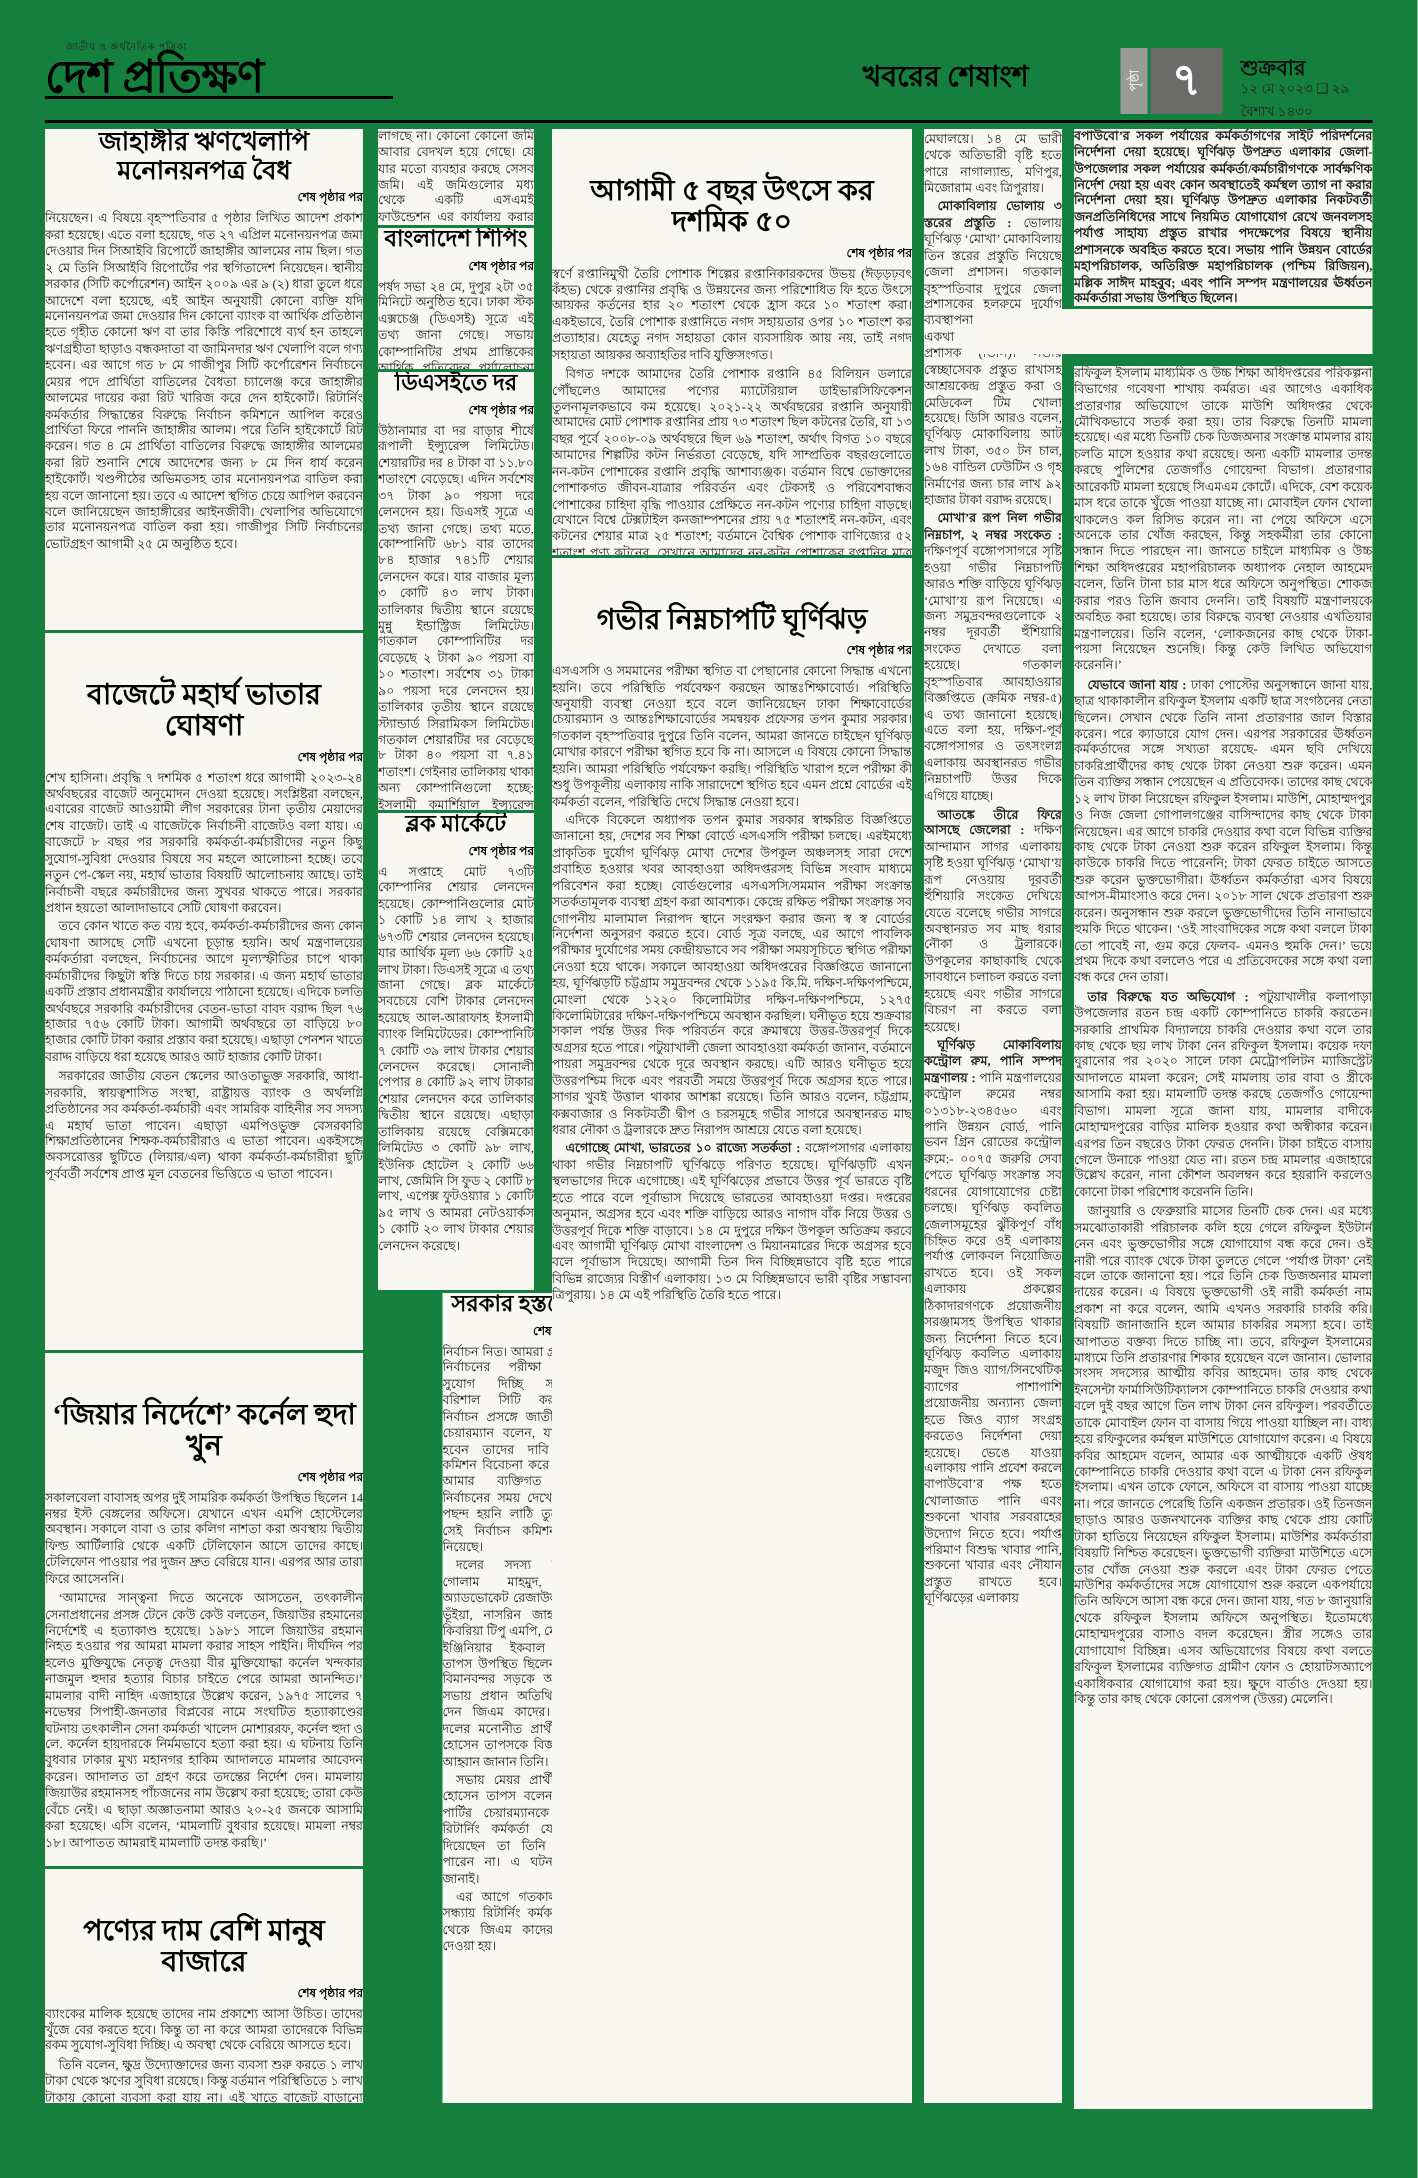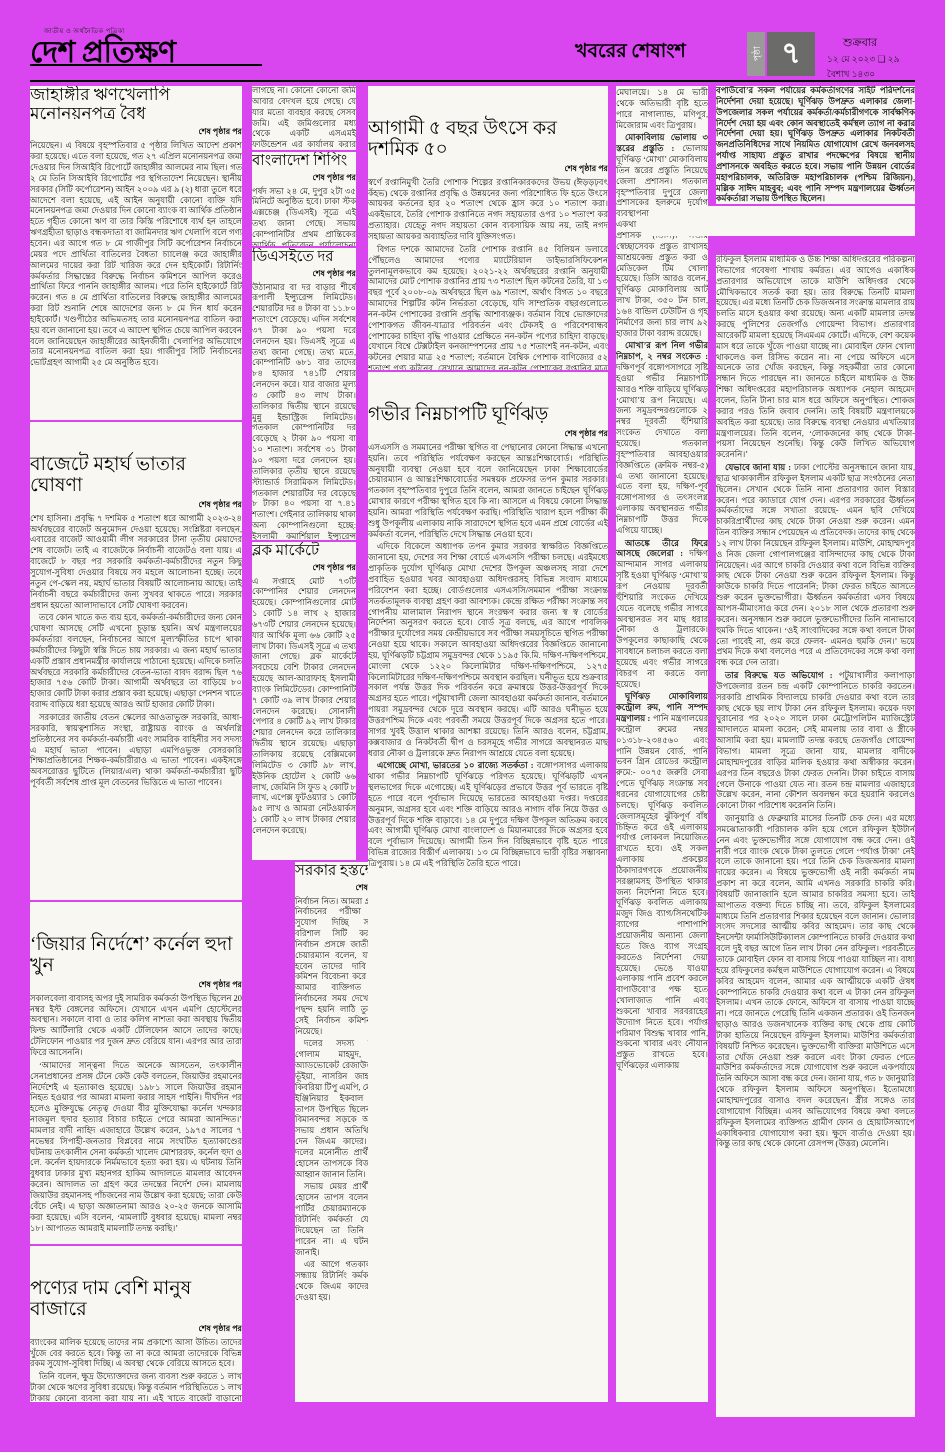--- a/index.html
+++ b/index.html
@@ -1,35 +1,35 @@
 <!DOCTYPE html>
 <html><head>
 <meta charset="utf-8">
 <style>
   html,body{margin:0;padding:0;background:#e9e8e4;}
-  #paper{position:relative;width:945px;height:1452px;background:#d946ef;margin:0 auto;
+  #paper{position:relative;width:945px;height:1452px;background:#15803d;margin:0 auto;
          font-family:"Liberation Serif","DejaVu Serif",serif;color:#1c1c1c;overflow:hidden;}
   
   .masthead{position:absolute;left:30px;top:26px;width:240px;}
   .tagline{font-size:6.5px;letter-spacing:.5px;color:#222;margin-left:14px;}
   .mast-title{font-size:30px;font-weight:bold;color:#000;line-height:1;letter-spacing:-.5px;}
   .mast-rule{position:absolute;left:30px;top:64px;width:232px;border-top:2px solid #000;}
   .hdr-right{position:absolute;left:575px;top:32px;width:340px;height:46px;}
   .section-title{position:absolute;left:0;top:4px;font-size:19px;font-weight:bold;color:#000;}
   .page-label-box{position:absolute;left:172px;top:0;width:18px;height:44px;background:#9a9a98;
         color:#fff;font-size:9px;display:flex;align-items:center;justify-content:center;
         writing-mode:vertical-rl;transform:rotate(180deg);}
   .page-num-box{position:absolute;left:192px;top:0;width:48px;height:44px;background:#6b6b69;
         color:#fff;font-size:30px;font-weight:bold;display:flex;align-items:center;justify-content:center;}
-  .day{position:absolute;left:268px;top:2px;font-size:11px;font-weight:normal;color:#111;}
+  .day{position:absolute;left:252px;top:2px;font-size:14px;font-weight:bold;color:#111;}
   .dateline{position:absolute;left:252px;top:20px;font-size:9px;color:#222;}
   .hdr-rule{position:absolute;left:30px;top:80px;width:885px;border-top:2px solid #000;}
   
   .blk{position:absolute;overflow:hidden;background:#f8f7f2;}
-  .hl{font-weight:normal;color:#000;text-align:left;line-height:1.1;}
+  .hl{font-weight:bold;color:#000;text-align:center;line-height:1.1;}
   .hl-xl{font-size:19px;margin-top:32px;}
   .hl-lg{font-size:17px;}
   .hl-md{font-size:15px;}
   .cont-tag{font-size:8px;font-weight:bold;text-align:right;margin:2px 0 3px 0;color:#000;}
   .body-txt{font-size:8.4px;line-height:1.29;text-align:justify;word-break:break-word;}
   .body-txt p{margin:0 0 2px 0;text-indent:9px;}
   .body-txt p.noind{text-indent:0;}
   .body-txt b{font-weight:bold;}
 </style>
 </head>
@@ -67,21 +67,21 @@
       <p class="noind">শেখ হাসিনা। প্রবৃদ্ধি ৭ দশমিক ৫ শতাংশ ধরে আগামী ২০২৩-২৪ অর্থবছরের বাজেট অনুমোদন দেওয়া হয়েছে। সংশ্লিষ্টরা বলছেন, এবারের বাজেট আওয়ামী লীগ সরকারের টানা তৃতীয় মেয়াদের শেষ বাজেট। তাই এ বাজেটকে নির্বাচনী বাজেটও বলা যায়। এ বাজেটে ৮ বছর পর সরকারি কর্মকর্তা-কর্মচারীদের নতুন কিছু সুযোগ-সুবিধা দেওয়ার বিষয়ে সব মহলে আলোচনা হচ্ছে। তবে নতুন পে-স্কেল নয়, মহার্ঘ ভাতার বিষয়টি আলোচনায় আছে। তাই নির্বাচনী বছরে কর্মচারীদের জন্য সুখবর থাকতে পারে। সরকার প্রধান হয়তো আলাদাভাবে সেটি ঘোষণা করবেন।</p>
       <p>তবে কোন খাতে কত ব্যয় হবে, কর্মকর্তা-কর্মচারীদের জন্য কোন ঘোষণা আসছে সেটি এখনো চূড়ান্ত হয়নি। অর্থ মন্ত্রণালয়ের কর্মকর্তারা বলছেন, নির্বাচনের আগে মূল্যস্ফীতির চাপে থাকা কর্মচারীদের কিছুটা স্বস্তি দিতে চায় সরকার। এ জন্য মহার্ঘ ভাতার একটি প্রস্তাব প্রধানমন্ত্রীর কার্যালয়ে পাঠানো হয়েছে। এদিকে চলতি অর্থবছরে সরকারি কর্মচারীদের বেতন-ভাতা বাবদ বরাদ্দ ছিল ৭৬ হাজার ৭৫৬ কোটি টাকা। আগামী অর্থবছরে তা বাড়িয়ে ৮০ হাজার কোটি টাকা করার প্রস্তাব করা হয়েছে। এছাড়া পেনশন খাতে বরাদ্দ বাড়িয়ে ধরা হয়েছে আরও আট হাজার কোটি টাকা।</p>
       <p>সরকারের জাতীয় বেতন স্কেলের আওতাভুক্ত সরকারি, আধা-সরকারি, স্বায়ত্বশাসিত সংস্থা, রাষ্ট্রায়ত্ত ব্যাংক ও অর্থলগ্নি প্রতিষ্ঠানের সব কর্মকর্তা-কর্মচারী এবং সামরিক বাহিনীর সব সদস্য এ মহার্ঘ ভাতা পাবেন। এছাড়া এমপিওভুক্ত বেসরকারি শিক্ষাপ্রতিষ্ঠানের শিক্ষক-কর্মচারীরাও এ ভাতা পাবেন। একইসঙ্গে অবসরোত্তর ছুটিতে (লিয়ার/এল) থাকা কর্মকর্তা-কর্মচারীরা ছুটি পূর্ববর্তী সর্বশেষ প্রাপ্ত মূল বেতনের ভিত্তিতে এ ভাতা পাবেন।</p>
     </div>
   </div>
 
   <div class="blk" style="left:30px;top:902px;width:212px;height:342px;">
     <div class="hl hl-xl">‘জিয়ার নির্দেশে’ কর্নেল হুদা খুন</div>
     <div class="cont-tag">শেষ পৃষ্ঠার পর</div>
     <div class="body-txt">
-      <p class="noind">সকালবেলা বাবাসহ অপর দুই সামরিক কর্মকর্তা উপস্থিত ছিলেন 20 নম্বর ইস্ট বেঙ্গলের অফিসে। যেখানে এখন এমপি হোস্টেলের অবস্থান। সকালে বাবা ও তার কলিগ নাশতা করা অবস্থায় দ্বিতীয় ফিল্ড আর্টিলারি থেকে একটি টেলিফোন আসে তাদের কাছে। টেলিফোন পাওয়ার পর দুজন দ্রুত বেরিয়ে যান। এরপর আর তারা ফিরে আসেননি।</p>
+      <p class="noind">সকালবেলা বাবাসহ অপর দুই সামরিক কর্মকর্তা উপস্থিত ছিলেন 14 নম্বর ইস্ট বেঙ্গলের অফিসে। যেখানে এখন এমপি হোস্টেলের অবস্থান। সকালে বাবা ও তার কলিগ নাশতা করা অবস্থায় দ্বিতীয় ফিল্ড আর্টিলারি থেকে একটি টেলিফোন আসে তাদের কাছে। টেলিফোন পাওয়ার পর দুজন দ্রুত বেরিয়ে যান। এরপর আর তারা ফিরে আসেননি।</p>
       <p>‘আমাদের সান্ত্বনা দিতে অনেকে আসতেন, তৎকালীন সেনাপ্রধানের প্রসঙ্গ টেনে কেউ কেউ বলতেন, জিয়াউর রহমানের নির্দেশেই এ হত্যাকাণ্ড হয়েছে। ১৯৮১ সালে জিয়াউর রহমান নিহত হওয়ার পর আমরা মামলা করার সাহস পাইনি। দীর্ঘদিন পর হলেও মুক্তিযুদ্ধে নেতৃত্ব দেওয়া বীর মুক্তিযোদ্ধা কর্নেল খন্দকার নাজমুল হুদার হত্যার বিচার চাইতে পেরে আমরা আনন্দিত।’ মামলার বাদী নাহিদ এজাহারে উল্লেখ করেন, ১৯৭৫ সালের ৭ নভেম্বর সিপাহী-জনতার বিপ্লবের নামে সংঘটিত হত্যাকাণ্ডের ঘটনায় তৎকালীন সেনা কর্মকর্তা খালেদ মোশাররফ, কর্নেল হুদা ও লে. কর্নেল হায়দারকে নির্মমভাবে হত্যা করা হয়। এ ঘটনায় তিনি বুধবার ঢাকার মুখ্য মহানগর হাকিম আদালতে মামলার আবেদন করেন। আদালত তা গ্রহণ করে তদন্তের নির্দেশ দেন। মামলায় জিয়াউর রহমানসহ পাঁচজনের নাম উল্লেখ করা হয়েছে; তারা কেউ বেঁচে নেই। এ ছাড়া অজ্ঞাতনামা আরও ২০-২৫ জনকে আসামি করা হয়েছে। এসি বলেন, ‘মামলাটি বুধবার হয়েছে। মামলা নম্বর ১৮। আপাতত আমরাই মামলাটি তদন্ত করছি।’</p>
     </div>
   </div>
 
   <div class="blk" style="left:30px;top:1246px;width:212px;height:156px;">
     <div class="hl hl-xl">পণ্যের দাম বেশি মানুষ বাজারে</div>
     <div class="cont-tag">শেষ পৃষ্ঠার পর</div>
     <div class="body-txt">
       <p class="noind">ব্যাংকের মালিক হয়েছে তাদের নাম প্রকাশ্যে আসা উচিত। তাদের খুঁজে বের করতে হবে। কিন্তু তা না করে আমরা তাদেরকে বিভিন্ন রকম সুযোগ-সুবিধা দিচ্ছি। এ অবস্থা থেকে বেরিয়ে আসতে হবে।</p>
       <p>তিনি বলেন, ক্ষুদ্র উদ্যোক্তাদের জন্য ব্যবসা শুরু করতে ১ লাখ টাকা থেকে ঋণের সুবিধা রয়েছে। কিন্তু বর্তমান পরিস্থিতিতে ১ লাখ টাকায় কোনো ব্যবসা করা যায় না। এই খাতে বাজেট বাড়ানো প্রয়োজন বলে জানান প্রতিমন্ত্রী কামাল আহমেদ মজুমদার।</p>
@@ -164,21 +164,21 @@
     <div class="body-txt">
         <p class="noind">বপাউবো’র সকল পর্যায়ের কর্মকর্তাগণের সাইট পরিদর্শনের নির্দেশনা দেয়া হয়েছে। ঘূর্ণিঝড় উপদ্রুত এলাকার জেলা-উপজেলার সকল পর্যায়ের কর্মকর্তা/কর্মচারীগণকে সার্বক্ষণিক নির্দেশ দেয়া হয় এবং কোন অবস্থাতেই কর্মস্থল ত্যাগ না করার নির্দেশনা দেয়া হয়। ঘূর্ণিঝড় উপদ্রুত এলাকার নিকটবর্তী জনপ্রতিনিধিদের সাথে নিয়মিত যোগাযোগ রেখে জনবলসহ পর্যাপ্ত সাহায্য প্রস্তুত রাখার পদক্ষেপের বিষয়ে স্থানীয় প্রশাসনকে অবহিত করতে হবে। সভায় পানি উন্নয়ন বোর্ডের মহাপরিচালক, অতিরিক্ত মহাপরিচালক (পশ্চিম রিজিয়ন), মল্লিক সাঈদ মাহবুব; এবং পানি সম্পদ মন্ত্রণালয়ের ঊর্ধ্বতন কর্মকর্তারা সভায় উপস্থিত ছিলেন।</p>
       </div>
   </div>
 
   <div class="blk" style="left:650px;top:206px;width:265px;height:30px;">
     <div class="hl hl-xl">প্রতারণার জাল ফেলে আত্মগোপনে</div>
     <div class="cont-tag">শেষ পৃষ্ঠার পর</div>
   </div>
 
-  <div class="blk" style="left:716px;top:255px;width:199px;height:1162px;">
+  <div class="blk" style="left:716px;top:244px;width:199px;height:1162px;">
     <div class="body-txt">
       <p class="noind">রফিকুল ইসলাম মাধ্যমিক ও উচ্চ শিক্ষা অধিদপ্তরের পরিকল্পনা বিভাগের গবেষণা শাখায় কর্মরত। এর আগেও একাধিক প্রতারণার অভিযোগে তাকে মাউশি অধিদপ্তর থেকে মৌখিকভাবে সতর্ক করা হয়। তার বিরুদ্ধে তিনটি মামলা হয়েছে। এর মধ্যে তিনটি চেক ডিজঅনার সংক্রান্ত মামলার রায় চলতি মাসে হওয়ার কথা রয়েছে। অন্য একটি মামলার তদন্ত করছে পুলিশের তেজগাঁও গোয়েন্দা বিভাগ। প্রতারণার আরেকটি মামলা হয়েছে সিএমএম কোর্টে। এদিকে, বেশ কয়েক মাস ধরে তাকে খুঁজে পাওয়া যাচ্ছে না। মোবাইল ফোন খোলা থাকলেও কল রিসিভ করেন না। না পেয়ে অফিসে এসে অনেকে তার খোঁজ করছেন, কিন্তু সহকর্মীরা তার কোনো সন্ধান দিতে পারছেন না। জানতে চাইলে মাধ্যমিক ও উচ্চ শিক্ষা অধিদপ্তরের মহাপরিচালক অধ্যাপক নেহাল আহমেদ বলেন, তিনি টানা চার মাস ধরে অফিসে অনুপস্থিত। শোকজ করার পরও তিনি জবাব দেননি। তাই বিষয়টি মন্ত্রণালয়কে অবহিত করা হয়েছে। তার বিরুদ্ধে ব্যবস্থা নেওয়ার এখতিয়ার মন্ত্রণালয়ের। তিনি বলেন, ‘লোকজনের কাছ থেকে টাকা-পয়সা নিয়েছেন শুনেছি। কিন্তু কেউ লিখিত অভিযোগ করেননি।’</p>
       <p><b>যেভাবে জানা যায় :</b> <span>ঢাকা পোস্টের অনুসন্ধানে জানা যায়, ছাত্র থাকাকালীন রফিকুল ইসলাম একটি ছাত্র সংগঠনের নেতা ছিলেন। সেখান থেকে তিনি নানা প্রতারণার জাল বিস্তার করেন। পরে ক্যাডারে যোগ দেন। এরপর সরকারের ঊর্ধ্বতন কর্মকর্তাদের সঙ্গে সখ্যতা রয়েছে- এমন ছবি দেখিয়ে চাকরিপ্রার্থীদের কাছ থেকে টাকা নেওয়া শুরু করেন। এমন তিন ব্যক্তির সন্ধান পেয়েছেন এ প্রতিবেদক। তাদের কাছ থেকে ১২ লাখ টাকা নিয়েছেন রফিকুল ইসলাম। মাউশি, মোহাম্মদপুর ও নিজ জেলা গোপালগঞ্জের বাসিন্দাদের কাছ থেকে টাকা নিয়েছেন। এর আগে চাকরি দেওয়ার কথা বলে বিভিন্ন ব্যক্তির কাছ থেকে টাকা নেওয়া শুরু করেন রফিকুল ইসলাম। কিন্তু কাউকে চাকরি দিতে পারেননি; টাকা ফেরত চাইতে আসতে শুরু করেন ভুক্তভোগীরা। ঊর্ধ্বতন কর্মকর্তারা এসব বিষয়ে আপস-মীমাংসাও করে দেন। ২০১৮ সাল থেকে প্রতারণা শুরু করেন। অনুসন্ধান শুরু করলে ভুক্তভোগীদের তিনি নানাভাবে হুমকি দিতে থাকেন। ‘ওই সাংবাদিকের সঙ্গে কথা বললে টাকা তো পাবেই না, গুম করে ফেলব- এমনও হুমকি দেন।’ ভয়ে প্রথম দিকে কথা বললেও পরে এ প্রতিবেদকের সঙ্গে কথা বলা বন্ধ করে দেন তারা।</span></p>
       <p><b>তার বিরুদ্ধে যত অভিযোগ :</b> <span>পটুয়াখালীর কলাপাড়া উপজেলার রতন চন্দ্র একটি কোম্পানিতে চাকরি করতেন। সরকারি প্রাথমিক বিদ্যালয়ে চাকরি দেওয়ার কথা বলে তার কাছ থেকে ছয় লাখ টাকা নেন রফিকুল ইসলাম। কয়েক দফা ঘুরানোর পর ২০২০ সালে ঢাকা মেট্রোপলিটন ম্যাজিস্ট্রেট আদালতে মামলা করেন; সেই মামলায় তার বাবা ও স্ত্রীকে আসামি করা হয়। মামলাটি তদন্ত করছে তেজগাঁও গোয়েন্দা বিভাগ। মামলা সূত্রে জানা যায়, মামলার বাদীকে মোহাম্মদপুরের বাড়ির মালিক হওয়ার কথা অস্বীকার করেন। এরপর তিন বছরেও টাকা ফেরত দেননি। টাকা চাইতে বাসায় গেলে উনাকে পাওয়া যেত না। রতন চন্দ্র মামলার এজাহারে উল্লেখ করেন, নানা কৌশল অবলম্বন করে হয়রানি করলেও কোনো টাকা পরিশোধ করেননি তিনি।</span></p>
       <p>জানুয়ারি ও ফেব্রুয়ারি মাসের তিনটি চেক দেন। এর মধ্যে সমঝোতাকারী পরিচালক কলি হয়ে গেলে রফিকুল ইউটার্ন নেন এবং ভুক্তভোগীর সঙ্গে যোগাযোগ বন্ধ করে দেন। ওই নারী পরে ব্যাংক থেকে টাকা তুলতে গেলে ‘পর্যাপ্ত টাকা’ নেই বলে তাকে জানানো হয়। পরে তিনি চেক ডিজঅনার মামলা দায়ের করেন। এ বিষয়ে ভুক্তভোগী ওই নারী কর্মকর্তা নাম প্রকাশ না করে বলেন, আমি এখনও সরকারি চাকরি করি। বিষয়টি জানাজানি হলে আমার চাকরির সমস্যা হবে। তাই আপাতত বক্তব্য দিতে চাচ্ছি না। তবে, রফিকুল ইসলামের মাধ্যমে তিনি প্রতারণার শিকার হয়েছেন বলে জানান। ভোলার সংসদ সদস্যের আত্মীয় কবির আহমেদ। তার কাছ থেকে ইনসেন্টা ফার্মাসিউটিক্যালস কোম্পানিতে চাকরি দেওয়ার কথা বলে দুই বছর আগে তিন লাখ টাকা নেন রফিকুল। পরবর্তীতে তাকে মোবাইল ফোন বা বাসায় গিয়ে পাওয়া যাচ্ছিল না। বাধ্য হয়ে রফিকুলের কর্মস্থল মাউশিতে যোগাযোগ করেন। এ বিষয়ে কবির আহমেদ বলেন, আমার এক আত্মীয়কে একটি ঔষধ কোম্পানিতে চাকরি দেওয়ার কথা বলে এ টাকা নেন রফিকুল ইসলাম। এখন তাকে ফোনে, অফিসে বা বাসায় পাওয়া যাচ্ছে না। পরে জানতে পেরেছি তিনি একজন প্রতারক। ওই তিনজন ছাড়াও আরও ডজনখানেক ব্যক্তির কাছ থেকে প্রায় কোটি টাকা হাতিয়ে নিয়েছেন রফিকুল ইসলাম। মাউশির কর্মকর্তারা বিষয়টি নিশ্চিত করেছেন। ভুক্তভোগী ব্যক্তিরা মাউশিতে এসে তার খোঁজ নেওয়া শুরু করলে এবং টাকা ফেরত পেতে মাউশির কর্মকর্তাদের সঙ্গে যোগাযোগ শুরু করলে একপর্যায়ে তিনি অফিসে আসা বন্ধ করে দেন। জানা যায়, গত ৮ জানুয়ারি থেকে রফিকুল ইসলাম অফিসে অনুপস্থিত। ইতোমধ্যে মোহাম্মদপুরের বাসাও বদল করেছেন। স্ত্রীর সঙ্গেও তার যোগাযোগ বিচ্ছিন্ন। এসব অভিযোগের বিষয়ে কথা বলতে রফিকুল ইসলামের ব্যক্তিগত গ্রামীণ ফোন ও হোয়াটসঅ্যাপে একাধিকবার যোগাযোগ করা হয়। ক্ষুদে বার্তাও দেওয়া হয়। কিন্তু তার কাছ থেকে কোনো রেসপন্স (উত্তর) মেলেনি।</p>
     </div>
   </div>
 
 </div>
 

